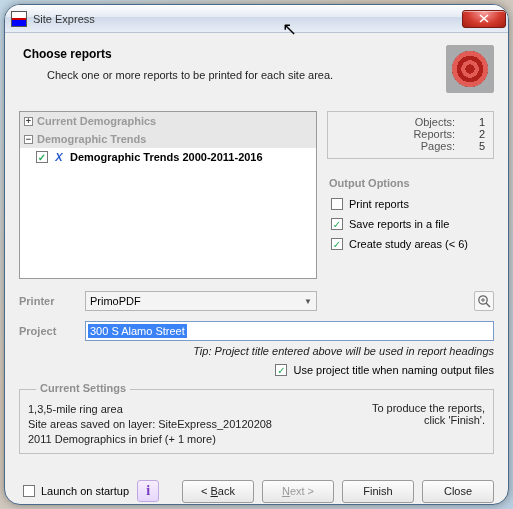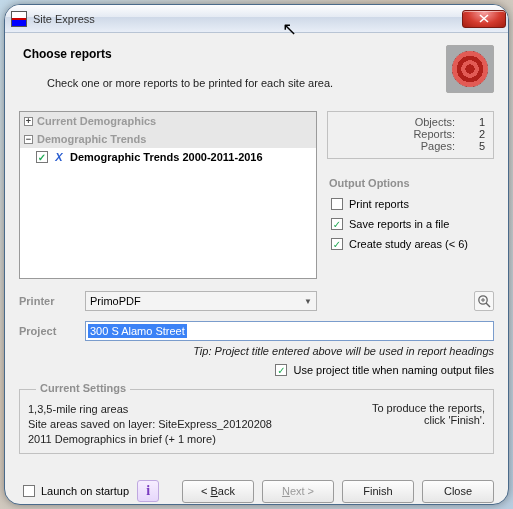--- a/index.html
+++ b/index.html
@@ -24,21 +24,21 @@
     background: radial-gradient(ellipse at 50% 10%, #f7a0a0, #d43b2f 55%, #a31e12);
     border: 1px solid #7a1a12; display: flex; align-items: center; justify-content: center;
     color: #fff; font-weight: bold; font-size: 10px; cursor: default;
     box-shadow: inset 0 1px 0 rgba(255,255,255,.5);
   }
   .body { padding: 12px 14px 10px 14px; display: flex; flex-direction: column; height: calc(100% - 28px); }
 
   .hdr-row { display: flex; gap: 10px; align-items: flex-start; }
   .hdr-text { flex: 1; }
   .hdr-title { font-weight: bold; font-size: 12px; color: #000; margin: 2px 0 2px 4px; }
-  .hdr-sub { color: #222; margin: 16px 0 0 28px; }
+  .hdr-sub { color: #222; margin: 8px 0 0 28px; }
   .logo {
     width: 48px; height: 48px; border: 1px solid #aaa; background: #a8aaac;
     display: flex; align-items: center; justify-content: center; border-radius: 2px;
   }
   .bull { width: 36px; height: 36px; border-radius: 50%;
     background: radial-gradient(circle, #b0201a 0 18%, #e25b55 18% 34%, #b0201a 34% 52%, #e25b55 52% 70%, #b0201a 70% 100%); }
 
   .hr { height: 1px; background: #c8c8c8; margin: 10px 0 8px 0; }
 
   .mid { display: flex; gap: 10px; }
@@ -208,21 +208,21 @@
     <div class="use-proj">
       <label class="chk" data-checked="true">
         <span class="box"></span>
         <span>Use project title when naming output files</span>
       </label>
     </div>
 
     <div class="cur-set">
       <div class="cur-set-legend">Current Settings</div>
       <div class="cs-left">
-        <div>1,3,5-mile ring areas</div>
+        <div>1,3,5-mile ring area</div>
         <div>Site areas saved on layer: SiteExpress_20120208</div>
         <div>2011 Demographics in brief (+ 1 more)</div>
       </div>
       <div class="cs-right">
         <div>To produce the reports,</div>
         <div>click 'Finish'.</div>
       </div>
     </div>
 
     <div class="hr"></div>

